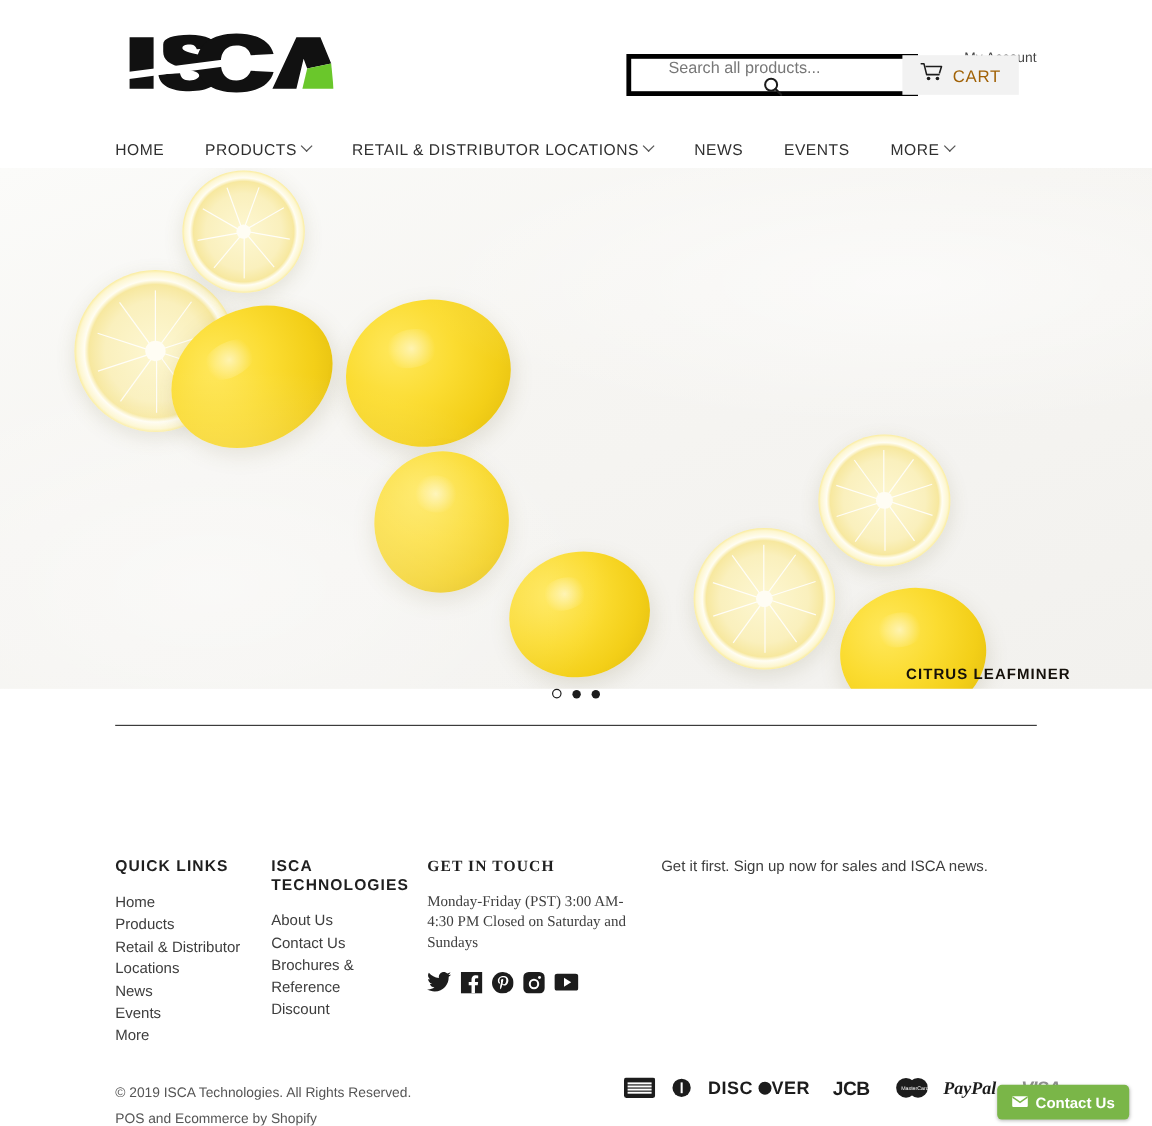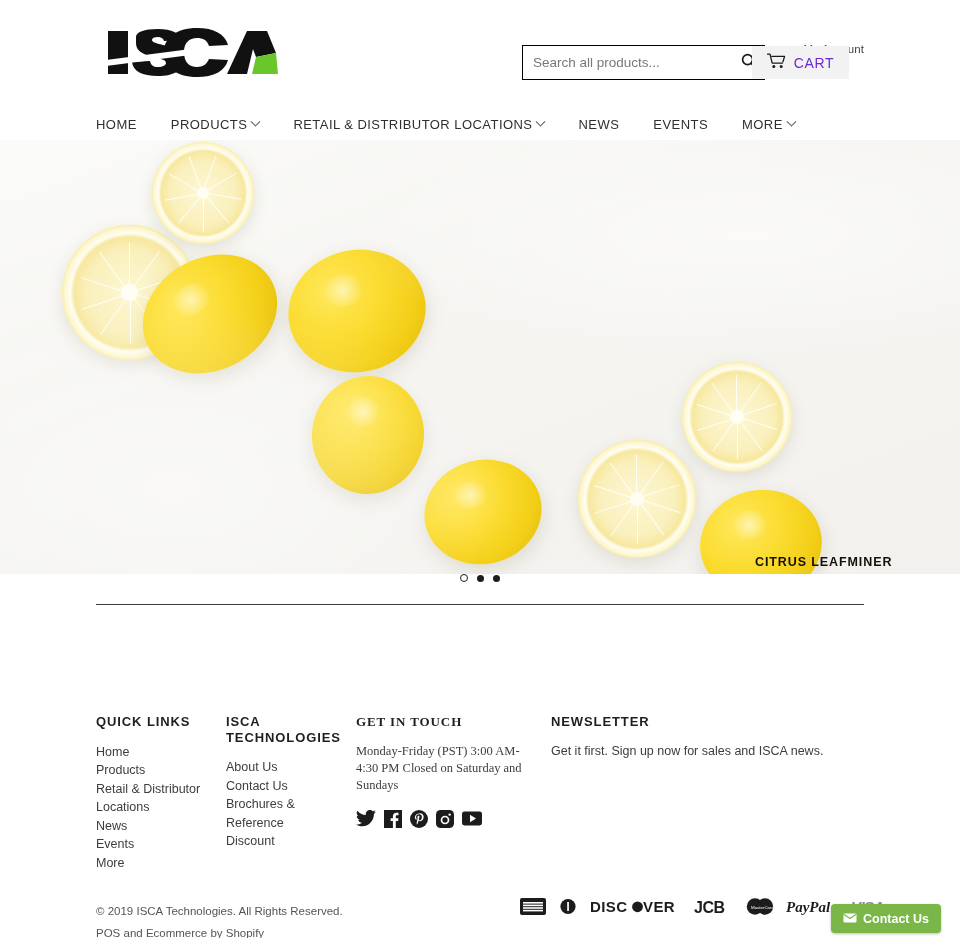--- a/index.html
+++ b/index.html
@@ -22,42 +22,42 @@
 
   .my-account {
     position: absolute; right: 96px; top: 43px;
     font-size: 11.5px; color: #444; text-decoration: none;
     letter-spacing: .1px;
   }
 
   .search-wrap {
     position: absolute; left: 522px; top: 45px;
     width: 243px; height: 35px;
-    border: 1px solid #000000; background: #fff;
-    display: flex; align-items: center;
+    border: 4px solid #000000; background: #fff;
+    display: flex; align-items: center; flex-direction: column;
   }
   .search-input {
     flex: 1; border: none; outline: none; background: transparent;
     font-family: "Liberation Sans", sans-serif;
     font-size: 13.5px; color: #333; padding: 0 6px 0 10px;
   }
   .search-input::placeholder { color: #777; }
   .search-btn {
     width: 30px; height: 33px; border: none; background: transparent;
     cursor: pointer; display: flex; align-items: center; justify-content: center;
   }
 
   .cart-btn {
     position: absolute; left: 752px; top: 46px;
     width: 97px; height: 33px;
     background: #f2f2f2; border: none;
     display: flex; align-items: center; justify-content: center; gap: 8px;
     cursor: pointer; text-decoration: none;
   }
-  .cart-label { font-size: 14px; color: #6d28d9; letter-spacing: .6px; }
+  .cart-label { font-size: 14px; color: #a16207; letter-spacing: .6px; }
 
   
   .nav {
     position: absolute; left: 0; top: 108px; width: 960px; height: 32px;
     display: flex; align-items: center; padding-left: 96px; gap: 0;
   }
   .nav-item {
     display: flex; align-items: center; gap: 5px;
     font-size: 13px; color: #2f2f2f; letter-spacing: .45px;
     text-decoration: none; margin-right: 34px; cursor: pointer;
@@ -405,21 +405,20 @@
         <a class="soc" href="#">
           <svg width="20" height="17" viewBox="0 0 20 17">
               <rect x="0" y="1.5" width="20" height="14" rx="2.4" fill="#1c1c1c"></rect>
               <path fill="#fff" d="M8,4.8 L14,8.5 L8,12.2 Z"></path>
             </svg>
         </a>
       </div>
     </div>
 
     <div class="f-col col-news">
-      <div class="f-head">NEWSLETTER</div>
       <div class="f-text">Get it first. Sign up now for sales and ISCA news.</div>
     </div>
 
     <div class="copy">
       <div>© 2019 ISCA Technologies. All Rights Reserved.</div>
       <div>
         <a href="#">POS</a><span> and </span><a href="#">Ecommerce by Shopify</a>
       </div>
     </div>
 

